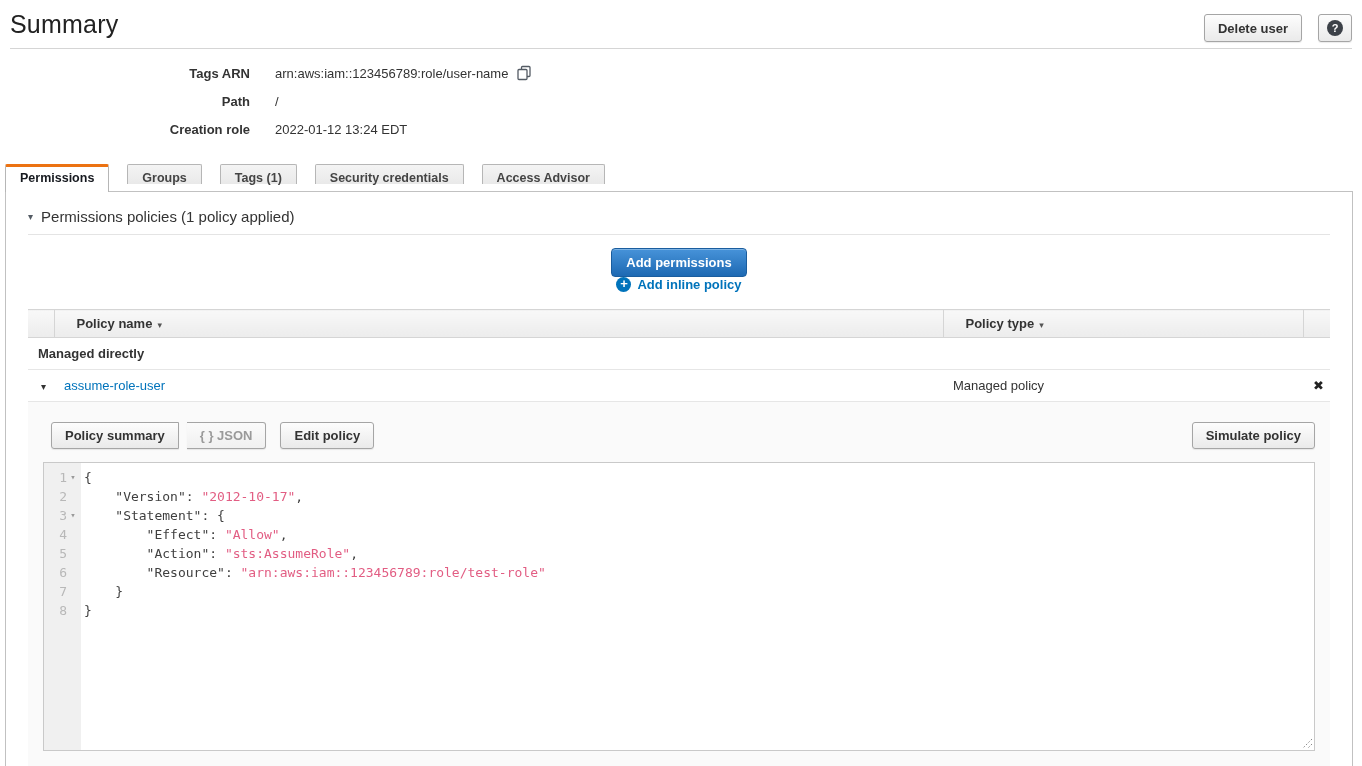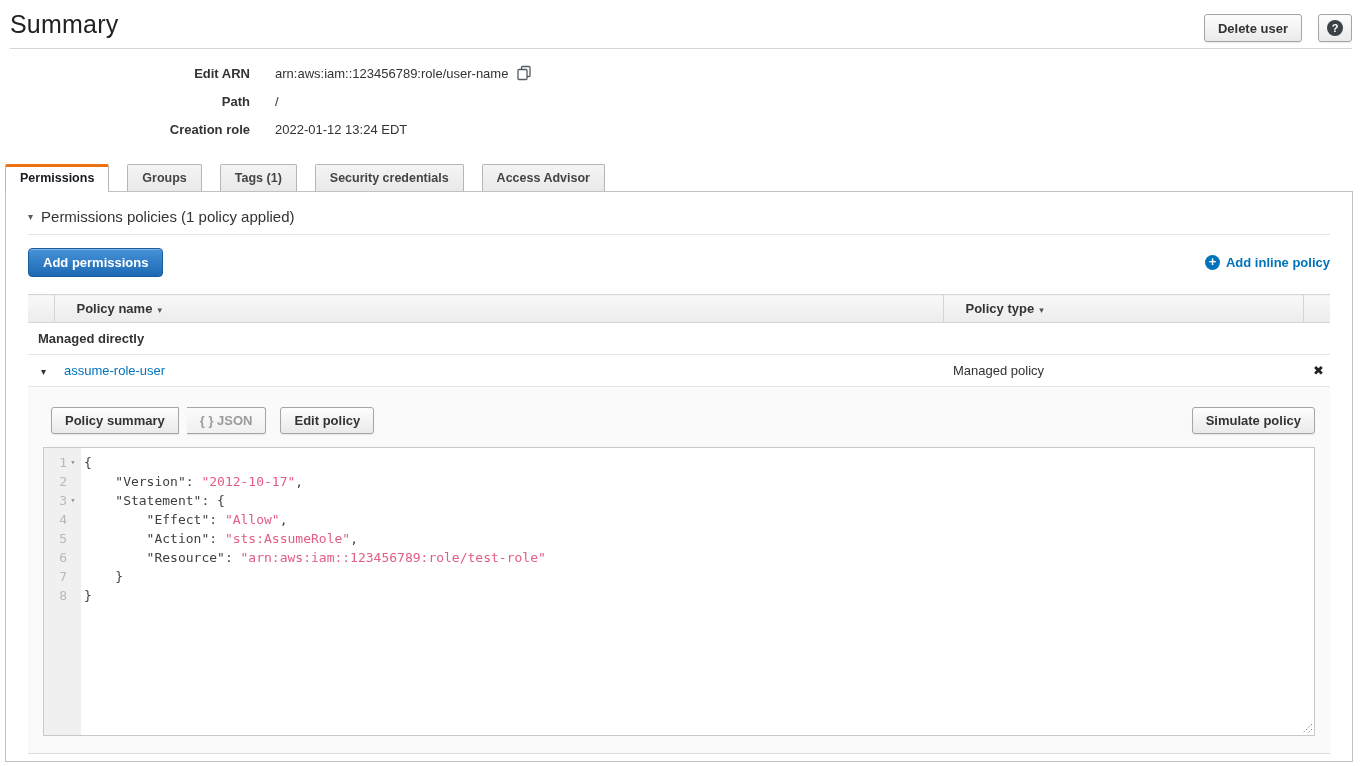--- a/index.html
+++ b/index.html
@@ -22,33 +22,33 @@
 
   
   .details { margin-top:16px; }
   .detail-row { display:flex; align-items:center; margin-bottom:13px; }
   .detail-label { width:250px; text-align:right; font-weight:bold; color:#333; }
   .detail-value { margin-left:25px; color:#333; display:flex; align-items:center; gap:9px; }
   .copy-icon { display:inline-block; cursor:pointer; line-height:0; }
 
   
   .tabs { display:flex; gap:18px; margin:27px 0 0 5px; position:relative; z-index:2; }
-  .tab { padding:0 14px; height:27px; line-height:26px; font-weight:bold; font-size:12.5px;
+  .tab { padding:0 14px; height:20px; line-height:26px; font-weight:bold; font-size:12.5px;
     color:#444; background:linear-gradient(#f4f4f4,#e9e9e9); border:1px solid #b6b6b6;
     border-bottom:none; border-radius:2px 2px 0 0; cursor:pointer; white-space:nowrap; }
   .tab.active { background:#fff; border-top:3px solid var(--orange); line-height:23px;
     color:#16191f; margin-bottom:-1px; height:28px; }
 
   
   .panel { margin:0 9px 0 5px; border:1px solid #c1c1c1; background:#fff;
     padding:16px 22px 7px 22px; min-height:548px; }
   .section-header { font-size:15px; color:#333; padding-bottom:9px;
     border-bottom:1px solid #e4e4e4; display:flex; align-items:center; gap:8px; cursor:pointer; }
   .caret { font-size:10px; color:#545b64; }
-  .actions-row { display:flex; justify-content:space-between; align-items:center; margin:13px 0 17px 0; }
+  .actions-row { display:flex; justify-content:space-between; align-items:center; margin:13px 0 17px 0;flex-direction:column; }
   .btn-blue { padding:6px 14px; font-size:13px; font-weight:bold; color:#fff;
     background:linear-gradient(#4793d9,#1d69b3); border:1px solid #1a5d9e; border-radius:4px;
     box-shadow:inset 0 1px 0 rgba(255,255,255,0.3); cursor:pointer; }
   .link-inline { display:flex; align-items:center; gap:6px; color:var(--link); font-weight:bold;
     cursor:pointer; text-decoration:none; }
   .plus-circle { display:inline-block; width:15px; height:15px; border-radius:50%;
     background:var(--link); color:#fff; font-size:13px; font-weight:bold; text-align:center;
     line-height:14px; }
 
   
@@ -100,21 +100,21 @@
   <div class="page-title">Summary</div>
   <div class="header-actions">
     <button class="btn-gray">Delete user</button>
     <button class="btn-gray btn-help"><span class="help-circle">?</span></button>
   </div>
 </div>
 <hr class="page-divider">
 
 <div class="details">
   <div class="detail-row">
-    <div class="detail-label">Edit ARN</div>
+    <div class="detail-label">Tags ARN</div>
     <div class="detail-value">
       <span>arn:aws:iam::123456789:role/user-name</span>
       <span class="copy-icon">
         <svg width="15" height="16" viewBox="0 0 15 16" fill="none" stroke="#545b64" stroke-width="1.3">
           <rect x="1" y="4.5" width="9" height="10" rx="1"></rect>
           <path d="M4.5 4.5 V2.5 a1 1 0 0 1 1-1 h6.5 a1 1 0 0 1 1 1 v8 a1 1 0 0 1 -1 1 H10"></path>
         </svg>
       </span>
     </div>
   </div>

